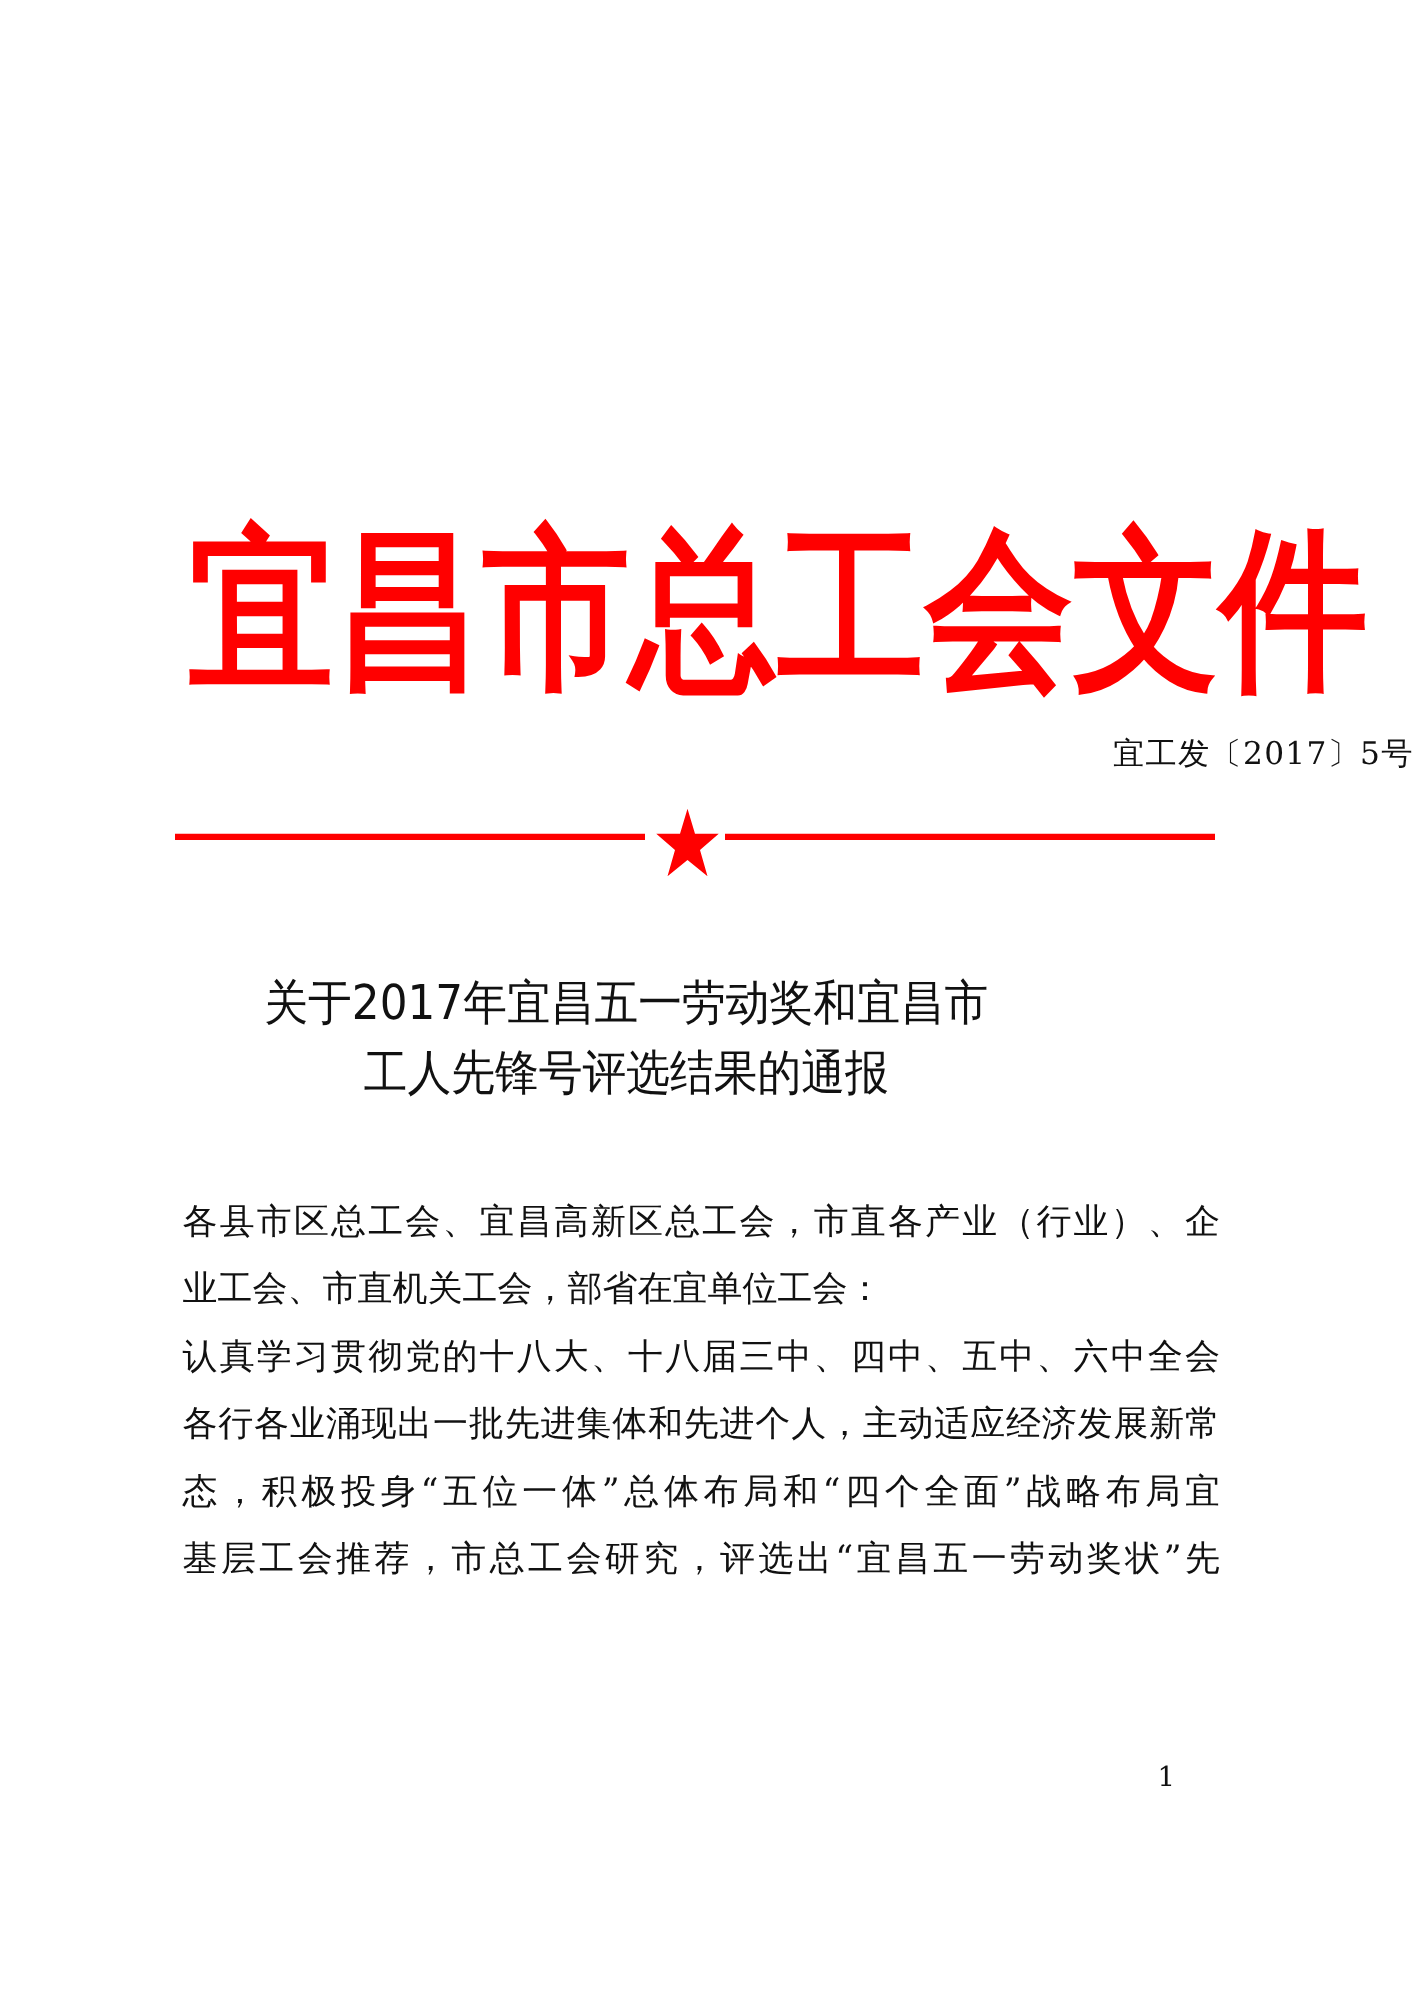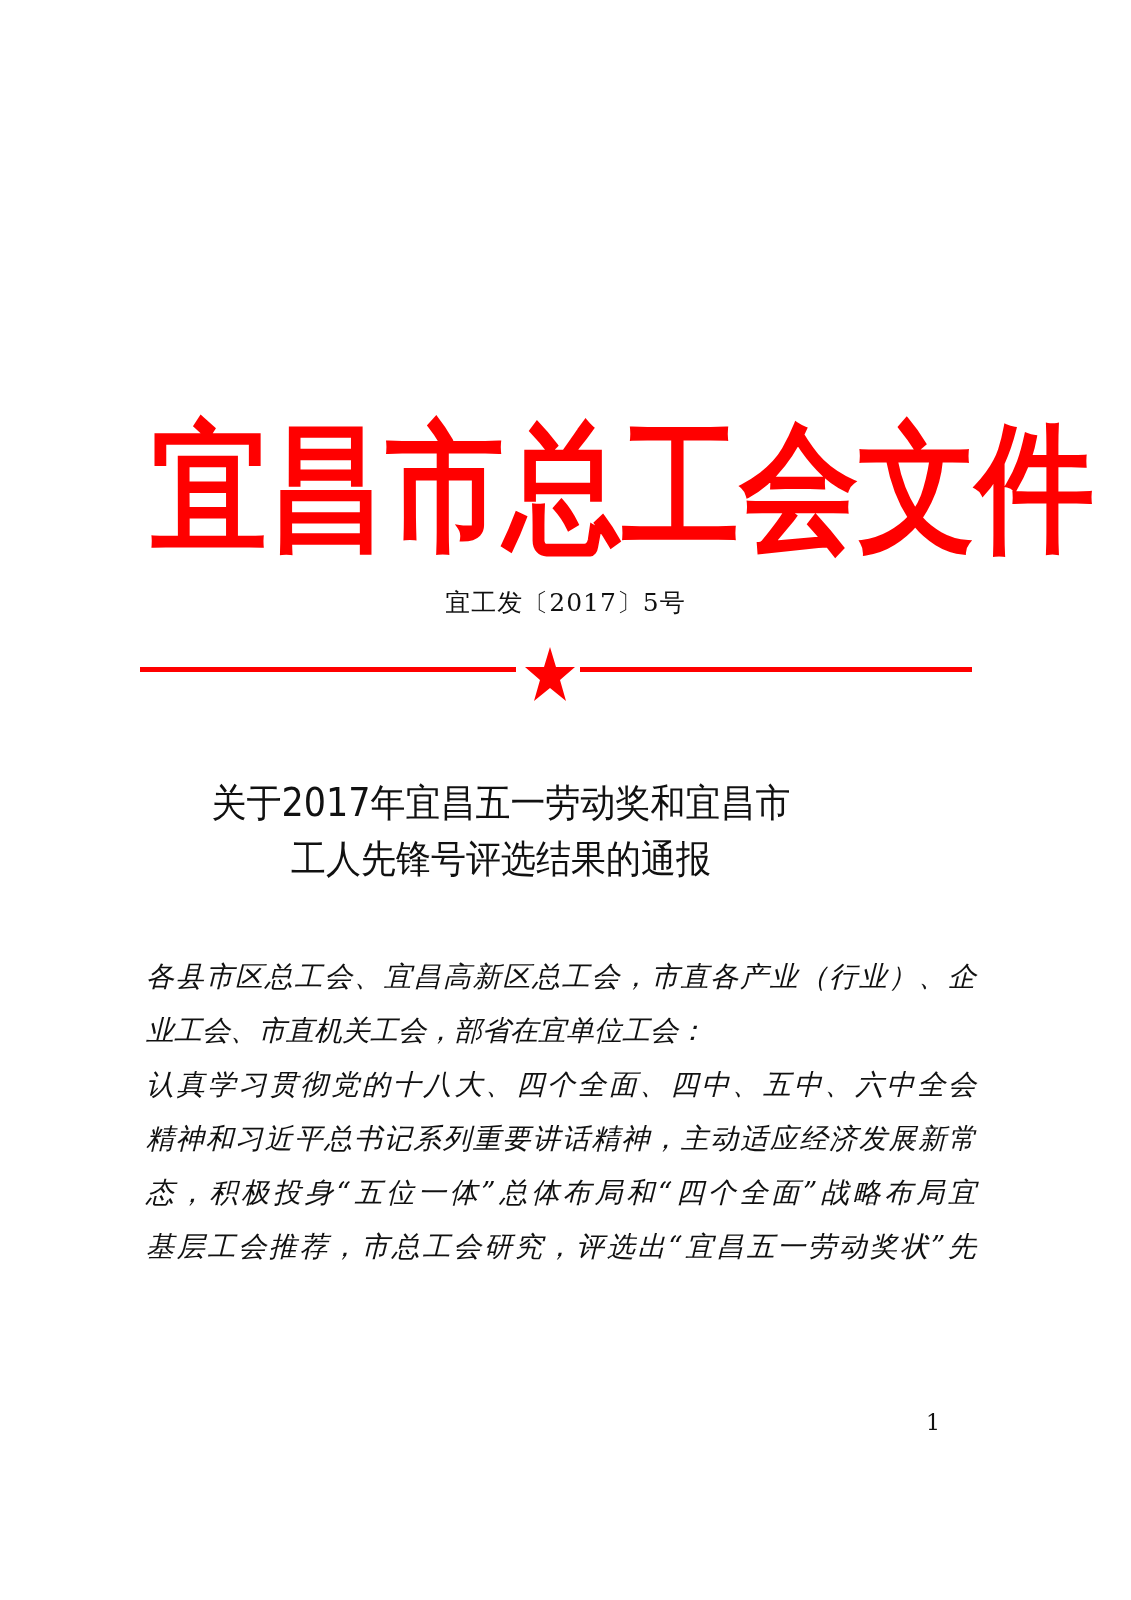--- a/index.html
+++ b/index.html
@@ -32,21 +32,21 @@
     }
     .header-title span {
       display: inline-block;
       transform: scaleY(1.18);
     }
     .doc-number {
       position: absolute;
       left: 0;
       width: 1131px;
       top: 586px;
-      text-align: center;
+      text-align: right;
       font-family: "DejaVu Serif", serif;
       font-size: 25px;
       color: #111;
       letter-spacing: 1px;
     }
     .divider {
       position: absolute;
       top: 667px;
       height: 5px;
       background: #ff0000;
@@ -74,21 +74,20 @@
     .subject div { transform: scaleY(1.1); }
     .body-text {
       position: absolute;
       left: 146px;
       width: 830px;
       top: 950px;
       font-family: "DejaVu Serif", serif;
       font-size: 28px;
       line-height: 54px;
       color: #111;
-      font-style: italic;
     }
     .body-text .line {
       height: 54px;
       white-space: nowrap;
       text-align: justify;
       text-align-last: justify;
     }
     .body-text .line.short { text-align-last: left; }
     .body-text .indent { padding-left: 56px; }
     .page-number {
@@ -125,21 +124,21 @@
   <div class="divider right"></div>
 
   <div class="subject">
     <div>关于2017年宜昌五一劳动奖和宜昌市</div>
     <div>工人先锋号评选结果的通报</div>
   </div>
 
   <div class="body-text">
     <div class="line">各县市区总工会、宜昌高新区总工会，市直各产业（行业）、企</div>
     <div class="line short">业工会、市直机关工会，部省在宜单位工会：</div>
-    <div class="line">认真学习贯彻党的十八大、四个全面、四中、五中、六中全会</div>
-    <div class="line">精神和习近平总书记系列重要讲话精神，主动适应经济发展新常</div>
+    <div class="line">认真学习贯彻党的十八大、十八届三中、四中、五中、六中全会</div>
+    <div class="line">各行各业涌现出一批先进集体和先进个人，主动适应经济发展新常</div>
     <div class="line">态，积极投身“五位一体”总体布局和“四个全面”战略布局宜</div>
     <div class="line">基层工会推荐，市总工会研究，评选出“宜昌五一劳动奖状”先</div>
   </div>
 
   <div class="page-number">1</div>
 
 </div>
 
 </body></html>

